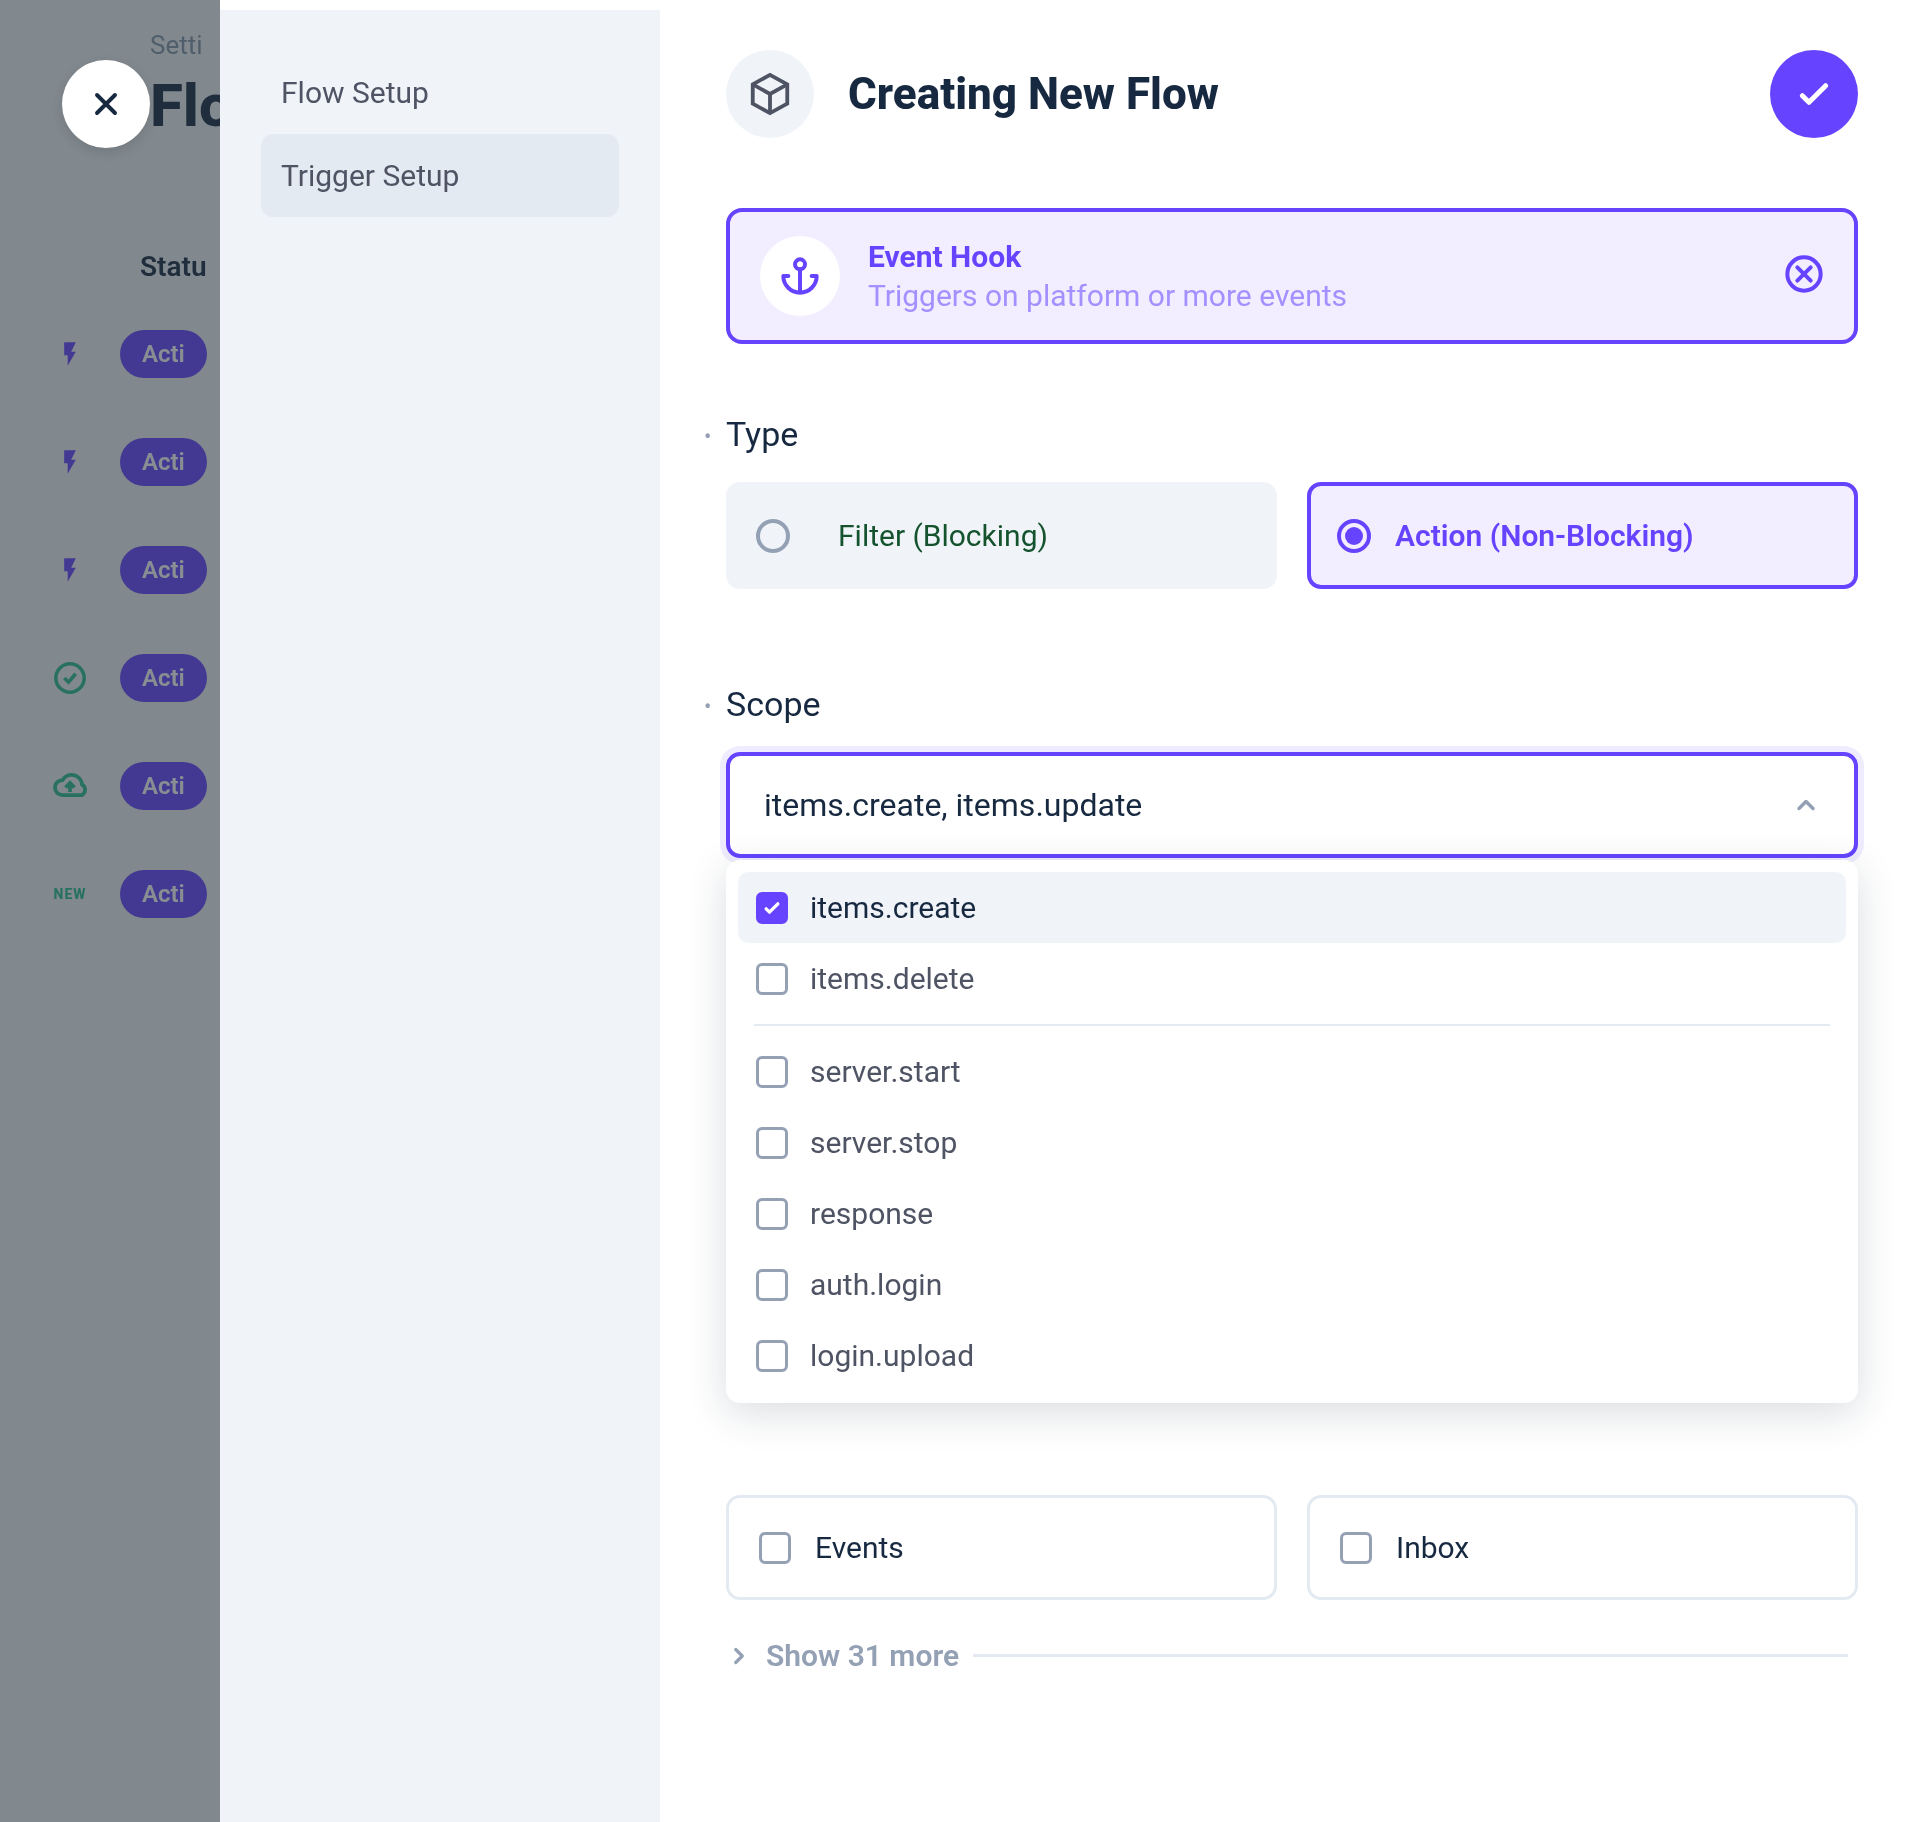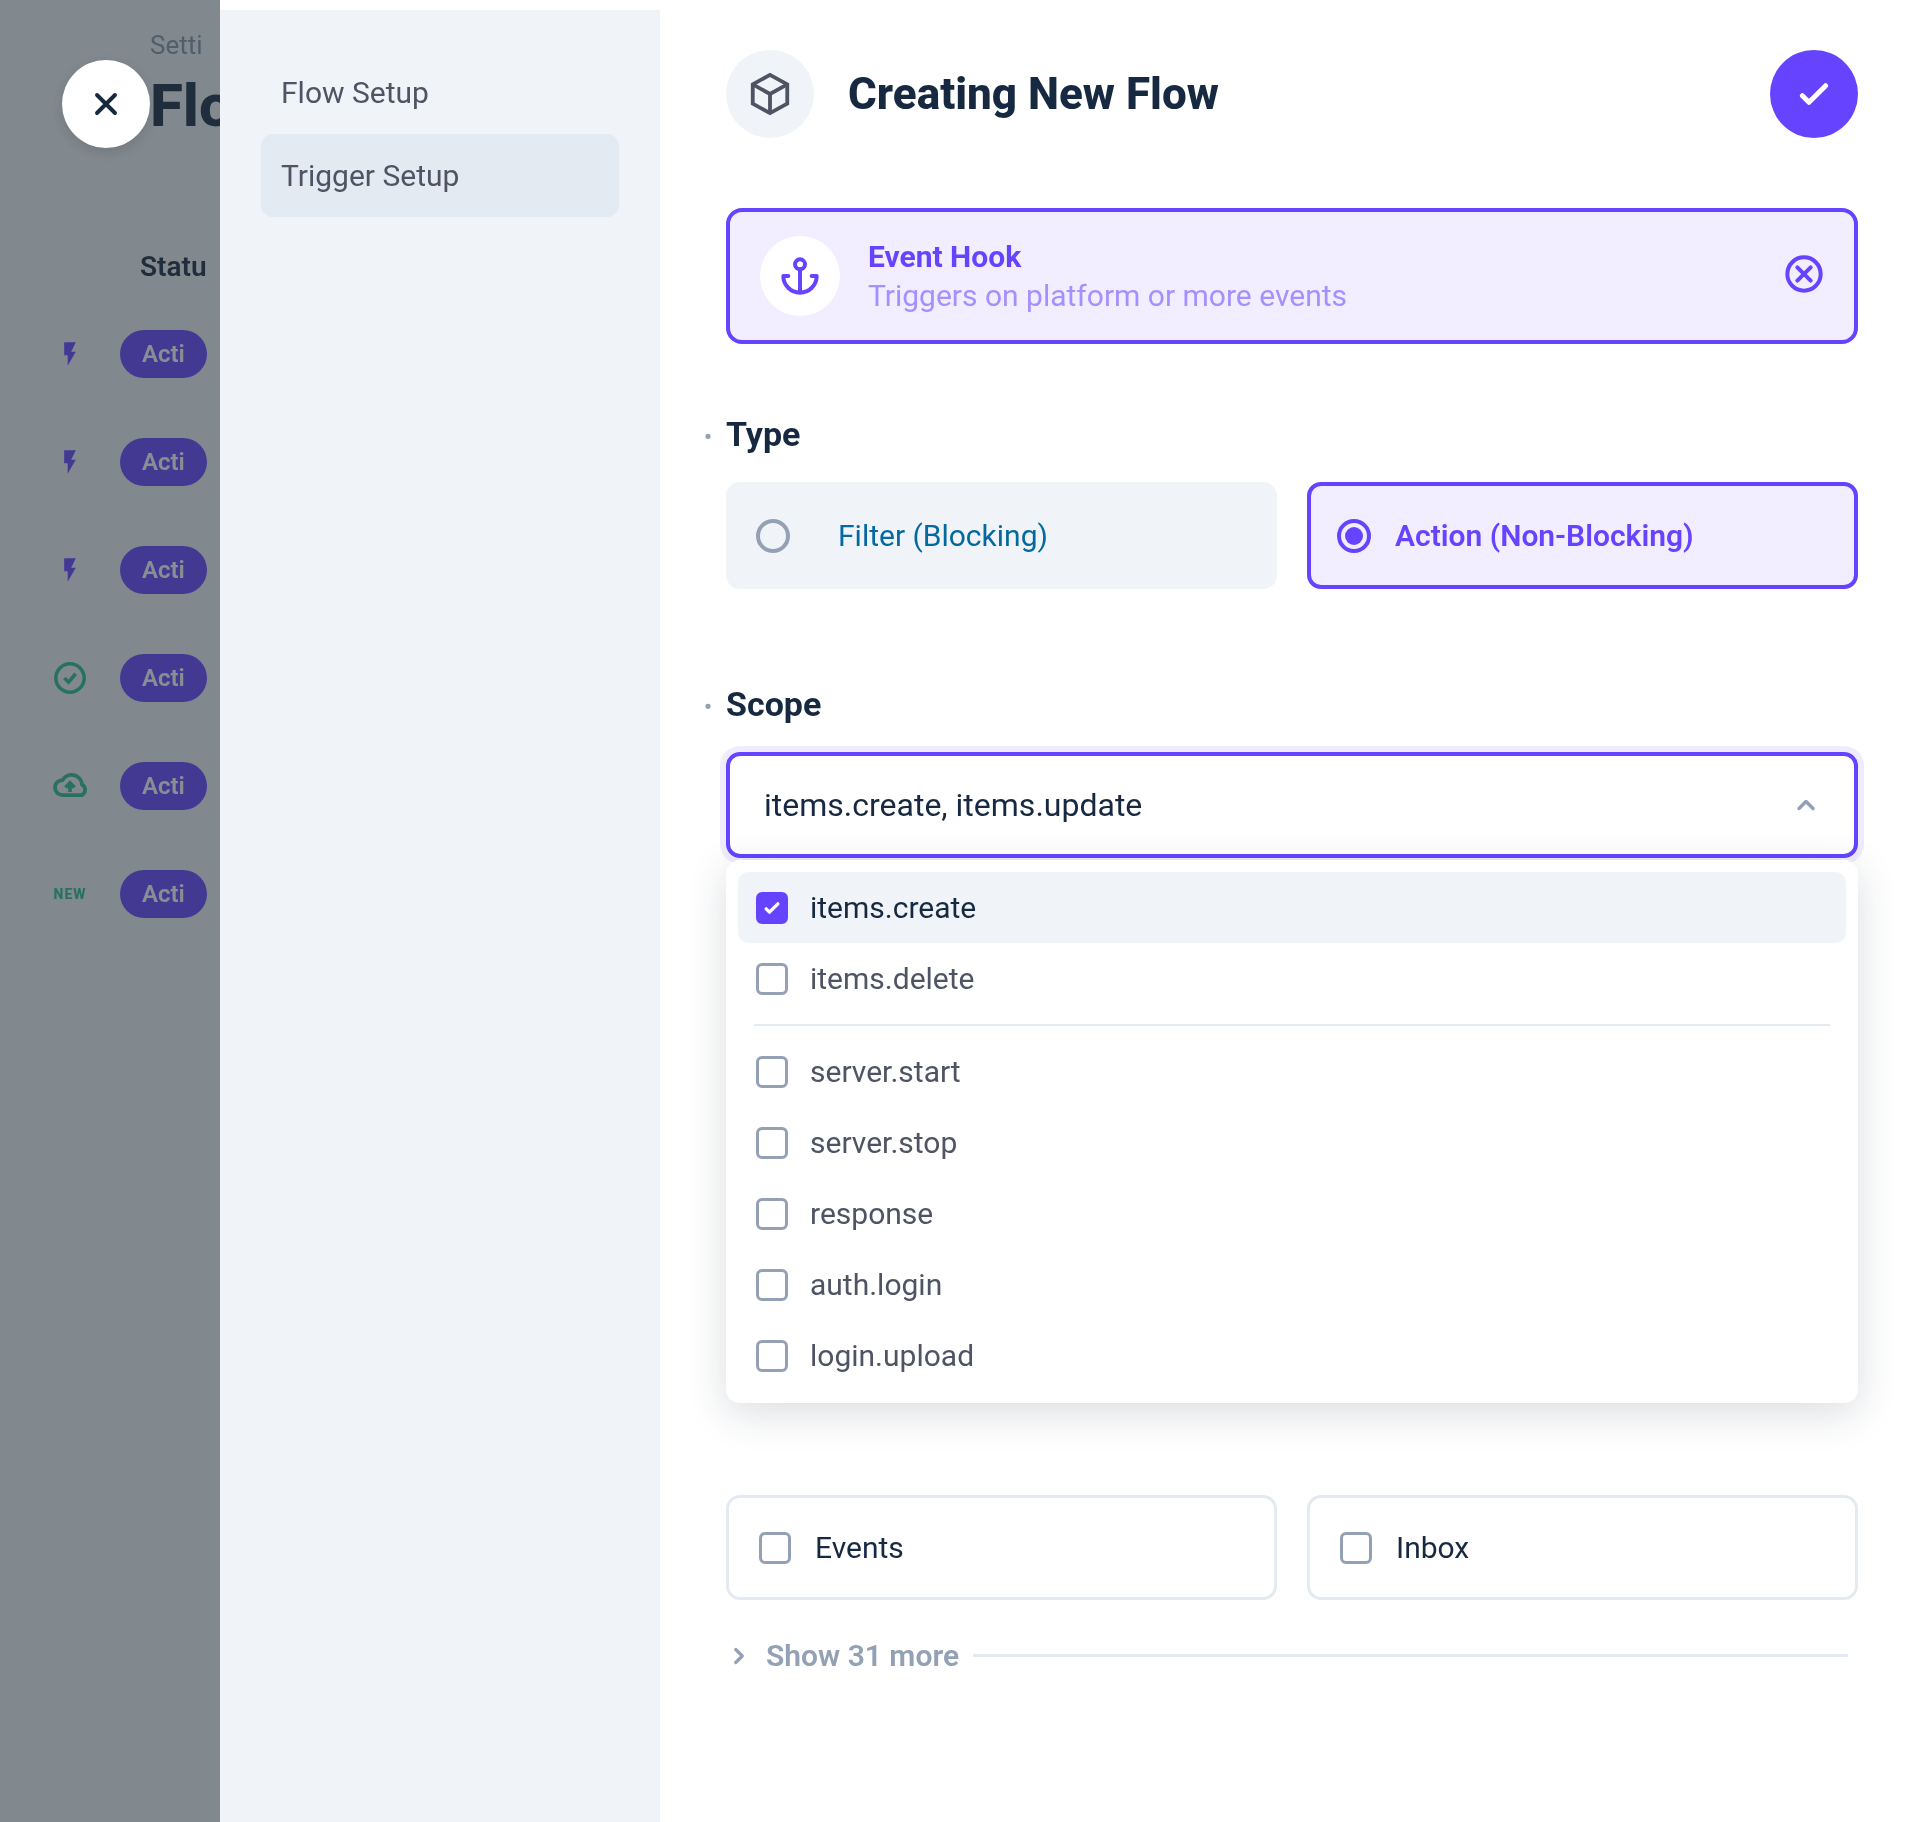--- a/index.html
+++ b/index.html
@@ -172,21 +172,21 @@
     margin-bottom: 4px;
   }
   .hook-sub {
     font-size: 30px;
     color: #a490ff;
   }
   .hook-close { cursor: pointer; }
   
   .section-label {
     font-size: 34px;
-    font-weight: 700;
+    font-weight: 400;
     color: #172940;
     margin-bottom: 28px;
     position: relative;
   }
   .section-label::before {
     content: "•";
     position: absolute;
     left: -22px;
     color: #94a1b5;
     font-size: 22px;
@@ -203,21 +203,21 @@
     border-radius: 14px;
     padding: 36px 30px;
     display: flex;
     align-items: center;
     gap: 24px;
     font-size: 30px;
     cursor: pointer;
   }
   .type-option.unselected {
     background: #f0f4f9;
-    color: #0369a1;
+    color: #14532d;
     gap: 48px;
   }
   .type-option.selected {
     background: #f2eeff;
     border: 4px solid #6644ff;
     color: #6644ff;
     padding: 32px 26px;
     font-weight: 600;
   }
   .radio-circle {

